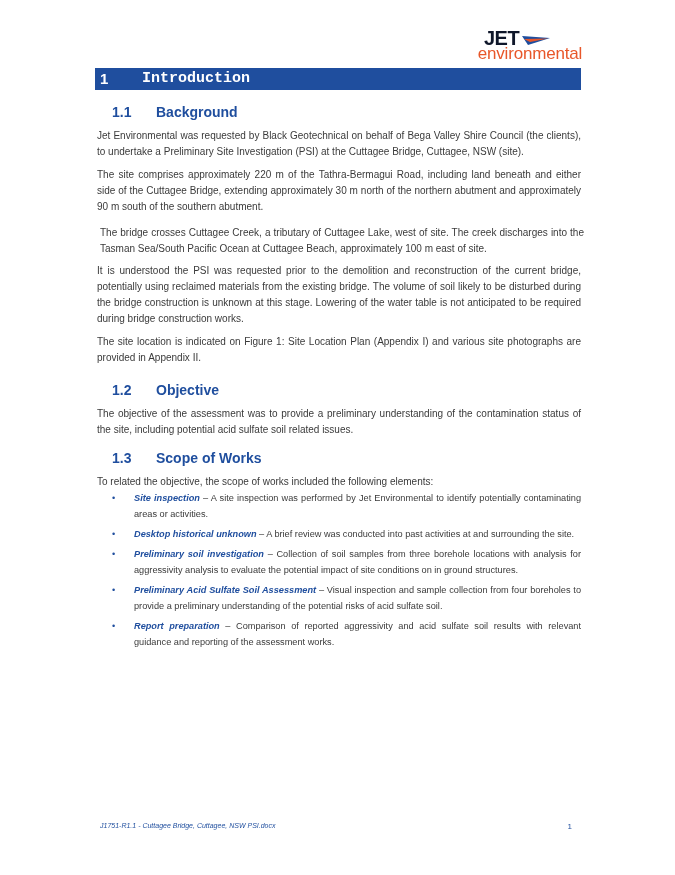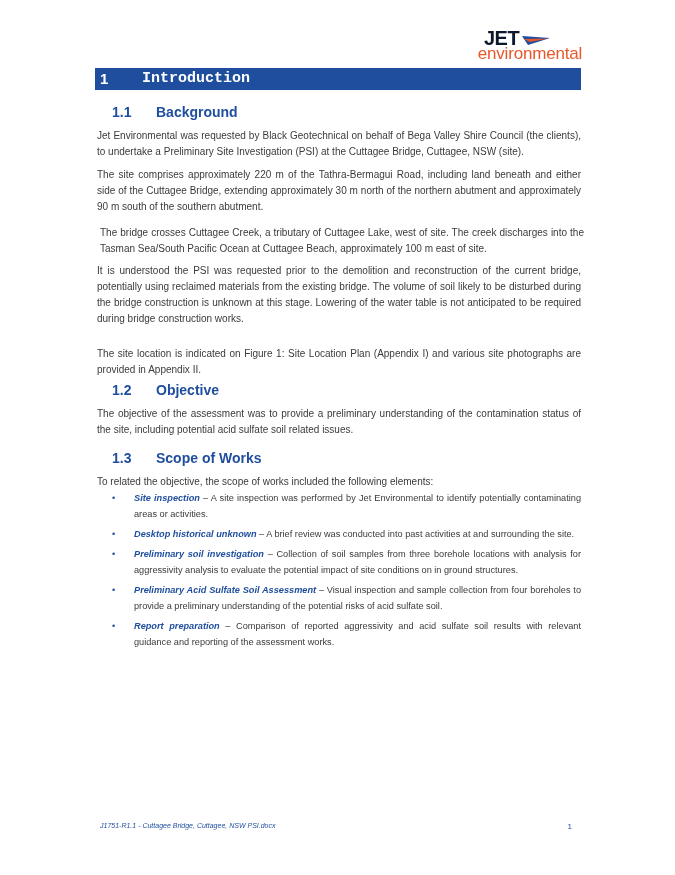--- a/index.html
+++ b/index.html
@@ -47,21 +47,21 @@
   <span class="h1-text">Introduction</span>
 </div>
 
 <div class="h2" style="top:104px">
   <span class="num">1.1</span><span>Background</span>
 </div>
 <p class="para" style="top:128px;margin:0">Jet Environmental was requested by Black Geotechnical on behalf of Bega Valley Shire Council (the clients), to undertake a Preliminary Site Investigation (PSI) at the Cuttagee Bridge, Cuttagee, NSW (site).</p>
 <p class="para" style="top:167px;margin:0">The site comprises approximately 220 m of the Tathra-Bermagui Road, including land beneath and either side of the Cuttagee Bridge, extending approximately 30 m north of the northern abutment and approximately 90 m south of the southern abutment.</p>
 <p class="para" style="top:222px;margin:3px">The bridge crosses Cuttagee Creek, a tributary of Cuttagee Lake, west of site. The creek discharges into the Tasman Sea/South Pacific Ocean at Cuttagee Beach, approximately 100 m east of site.</p>
 <p class="para" style="top:263px;margin:0">It is understood the PSI was requested prior to the demolition and reconstruction of the current bridge, potentially using reclaimed materials from the existing bridge. The volume of soil likely to be disturbed during the bridge construction is unknown at this stage. Lowering of the water table is not anticipated to be required during bridge construction works.</p>
-<p class="para" style="top:346px;margin:0">The site location is indicated on Figure 1: Site Location Plan (Appendix I) and various site photographs are provided in Appendix II.</p>
+<p class="para" style="top:334px;margin:0">The site location is indicated on Figure 1: Site Location Plan (Appendix I) and various site photographs are provided in Appendix II.</p>
 
 <div class="h2" style="top:382px">
   <span class="num">1.2</span><span>Objective</span>
 </div>
 <p class="para" style="top:406px;margin:0">The objective of the assessment was to provide a preliminary understanding of the contamination status of the site, including potential acid sulfate soil related issues.</p>
 
 <div class="h2" style="top:450px">
   <span class="num">1.3</span><span>Scope of Works</span>
 </div>
 <p class="para" style="top:474px;margin:0">To related the objective, the scope of works included the following elements:</p>

